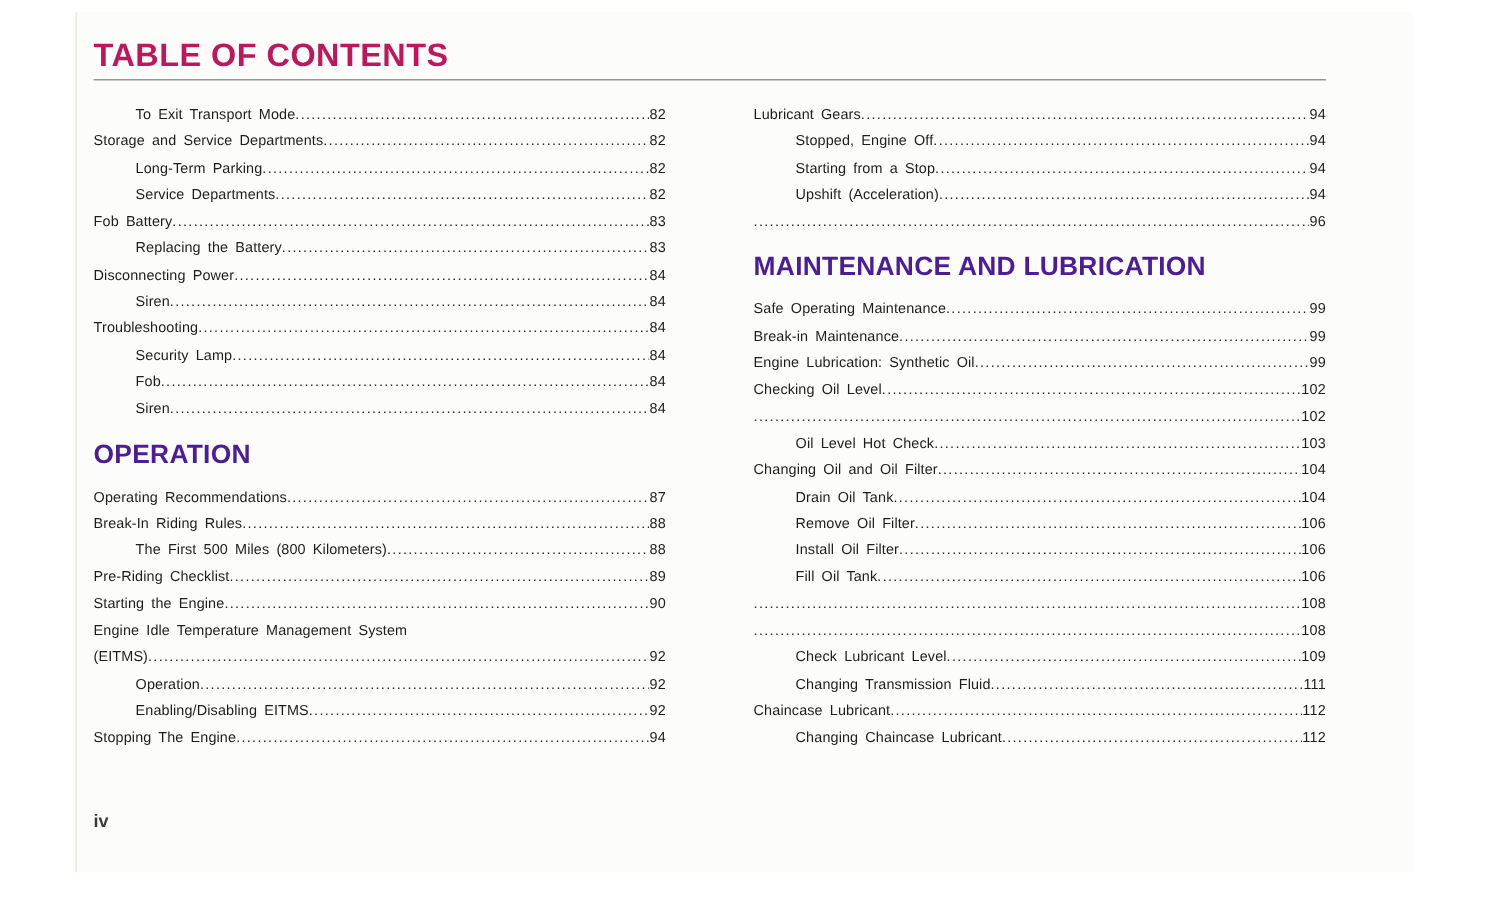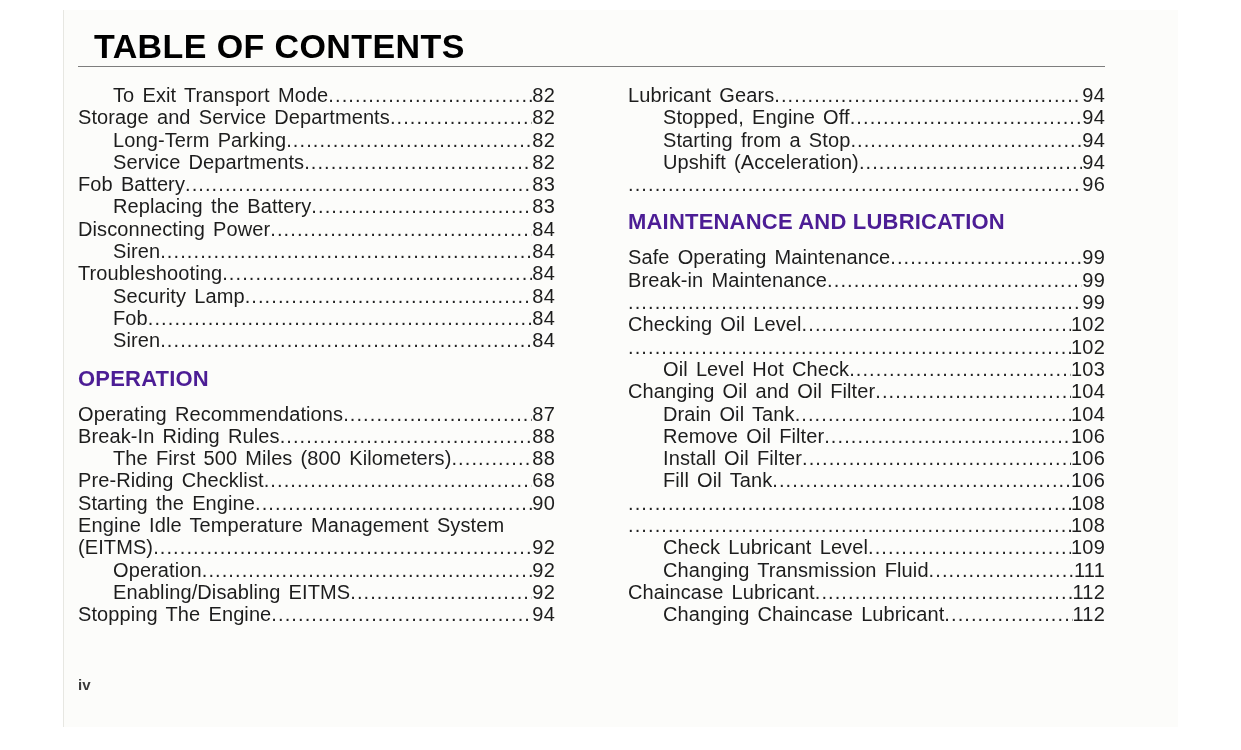--- a/index.html
+++ b/index.html
@@ -14,26 +14,26 @@
   }
   .scan-area {
     position: absolute;
     left: 63px; top: 10px;
     width: 1114px; height: 717px;
     background: #fcfcfa;
     border-left: 1px solid #e7e7e2;
   }
   .page-title {
     position: absolute;
-    left: 94px; top: 31px;
+    left: 78px; top: 31px;
     margin: 0;
-    font-size: 34px;
+    font-size: 27px;
     font-weight: bold;
     letter-spacing: 0.4px;
-    color: #000000;
+    color: #be185d;
     line-height: 30px;
   }
   .title-rule {
     position: absolute;
     left: 78px; top: 66px;
     width: 1027px; height: 1px;
     background: #7d7d7d;
   }
   .columns {
     position: absolute;
@@ -47,21 +47,21 @@
     font-size: 22px;
     font-weight: bold;
     color: #4c1d95;
     letter-spacing: 0.2px;
     line-height: 26px;
     margin: 14px 0 11px 0;
   }
   .entry {
     display: flex;
     align-items: baseline;
-    font-size: 20px;
+    font-size: 12px;
     line-height: 22.3px;
     color: #1d1d1d;
   }
   .entry .lbl {
     flex: 0 0 auto;
     white-space: pre;
     letter-spacing: 0.1px;
     word-spacing: 2.5px;
   }
   .entry.ind .lbl { padding-left: 35px; }
@@ -163,21 +163,21 @@
           <span class="pg">88</span>
         </div>
         <div class="entry ind">
           <span class="lbl">The First 500 Miles (800 Kilometers)</span>
           <span class="dots">....................................................................................................................................................................................</span>
           <span class="pg">88</span>
         </div>
         <div class="entry">
           <span class="lbl">Pre-Riding Checklist</span>
           <span class="dots">....................................................................................................................................................................................</span>
-          <span class="pg">68</span>
+          <span class="pg">89</span>
         </div>
         <div class="entry">
           <span class="lbl">Starting the Engine</span>
           <span class="dots">....................................................................................................................................................................................</span>
           <span class="pg">90</span>
         </div>
         <div class="entry nopage">
           <span class="lbl">Engine Idle Temperature Management System</span>
         </div>
         <div class="entry">
@@ -231,20 +231,21 @@
           <span class="lbl">Safe Operating Maintenance</span>
           <span class="dots">....................................................................................................................................................................................</span>
           <span class="pg">99</span>
         </div>
         <div class="entry">
           <span class="lbl">Break-in Maintenance</span>
           <span class="dots">....................................................................................................................................................................................</span>
           <span class="pg">99</span>
         </div>
         <div class="entry">
+          <span class="lbl">Engine Lubrication: Synthetic Oil</span>
           <span class="dots">....................................................................................................................................................................................</span>
           <span class="pg">99</span>
         </div>
         <div class="entry">
           <span class="lbl">Checking Oil Level</span>
           <span class="dots">....................................................................................................................................................................................</span>
           <span class="pg">102</span>
         </div>
         <div class="entry ind">
           <span class="dots">....................................................................................................................................................................................</span>

